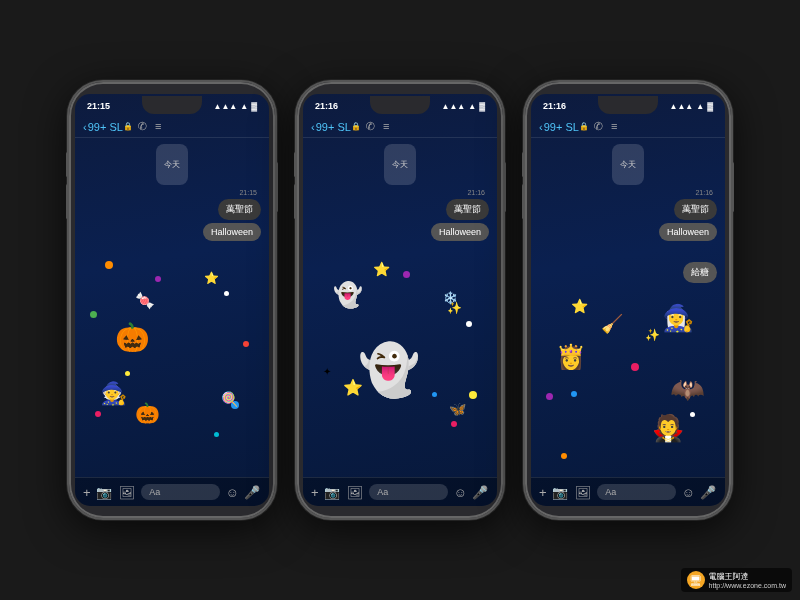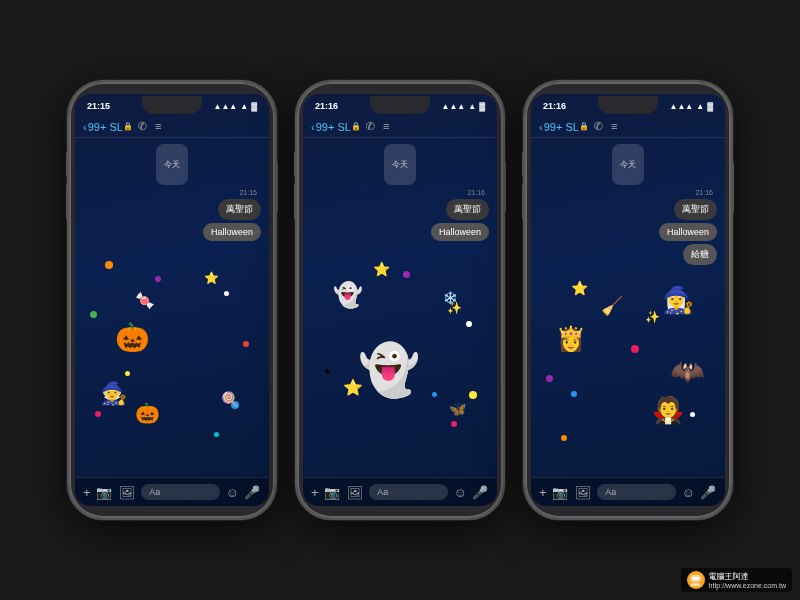--- a/index.html
+++ b/index.html
@@ -241,20 +241,21 @@
 
     
     .scatter-dot {
       position: absolute;
       border-radius: 50%;
     }
 
     
     .bubble.candy {
       background: #555;
+      margin-top: 18px;
     }
   </style>
 </head>
 <body>
 
 <div class="phone-wrapper">
   <div class="phone-frame">
     <div class="notch"></div>
     <div class="side-btn"></div>
     <div class="vol-btn-1"></div>

